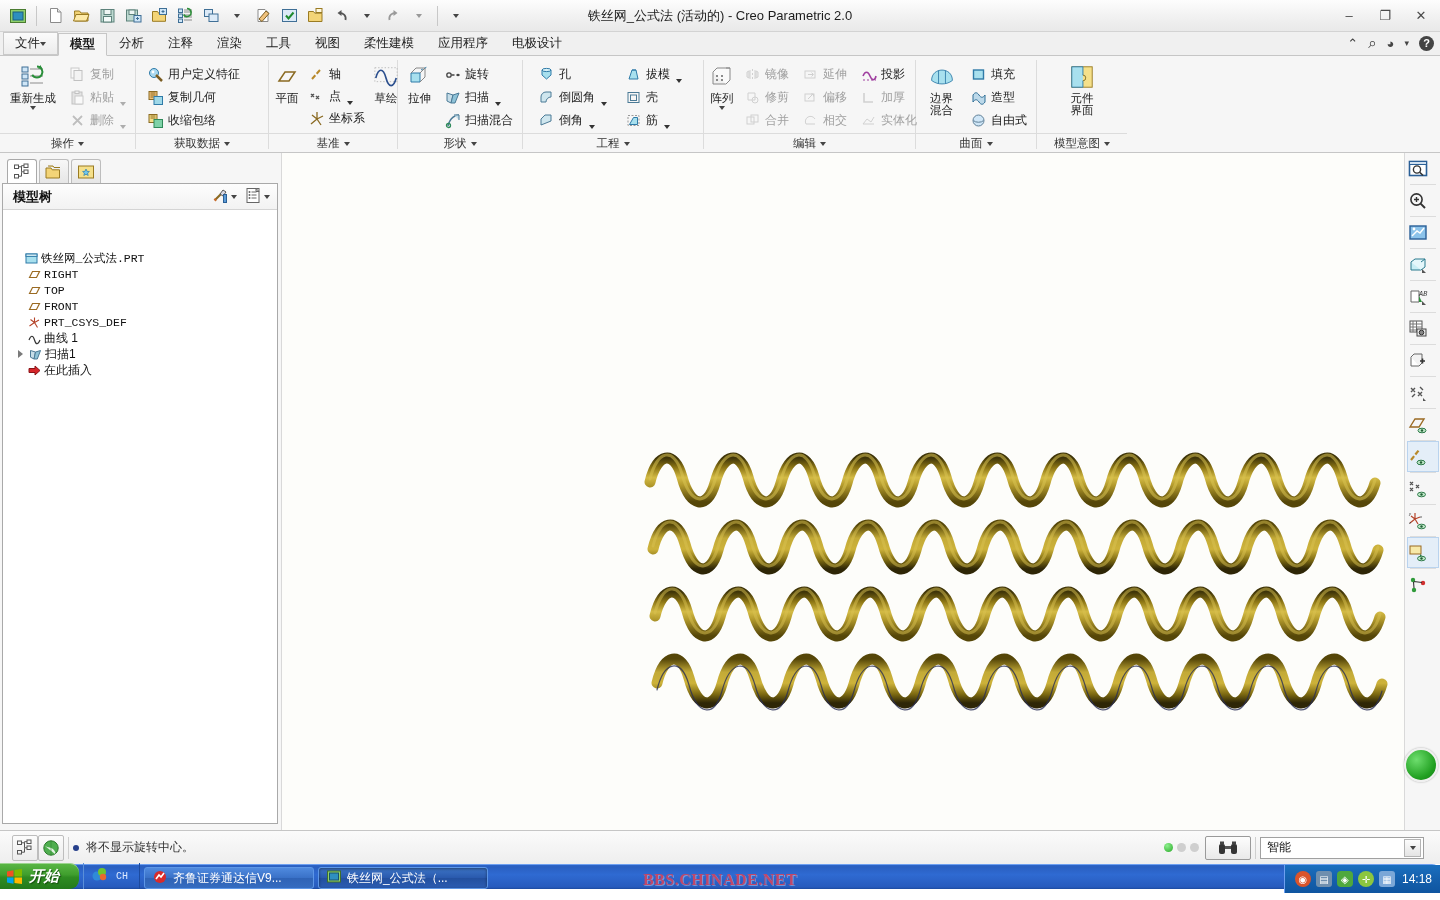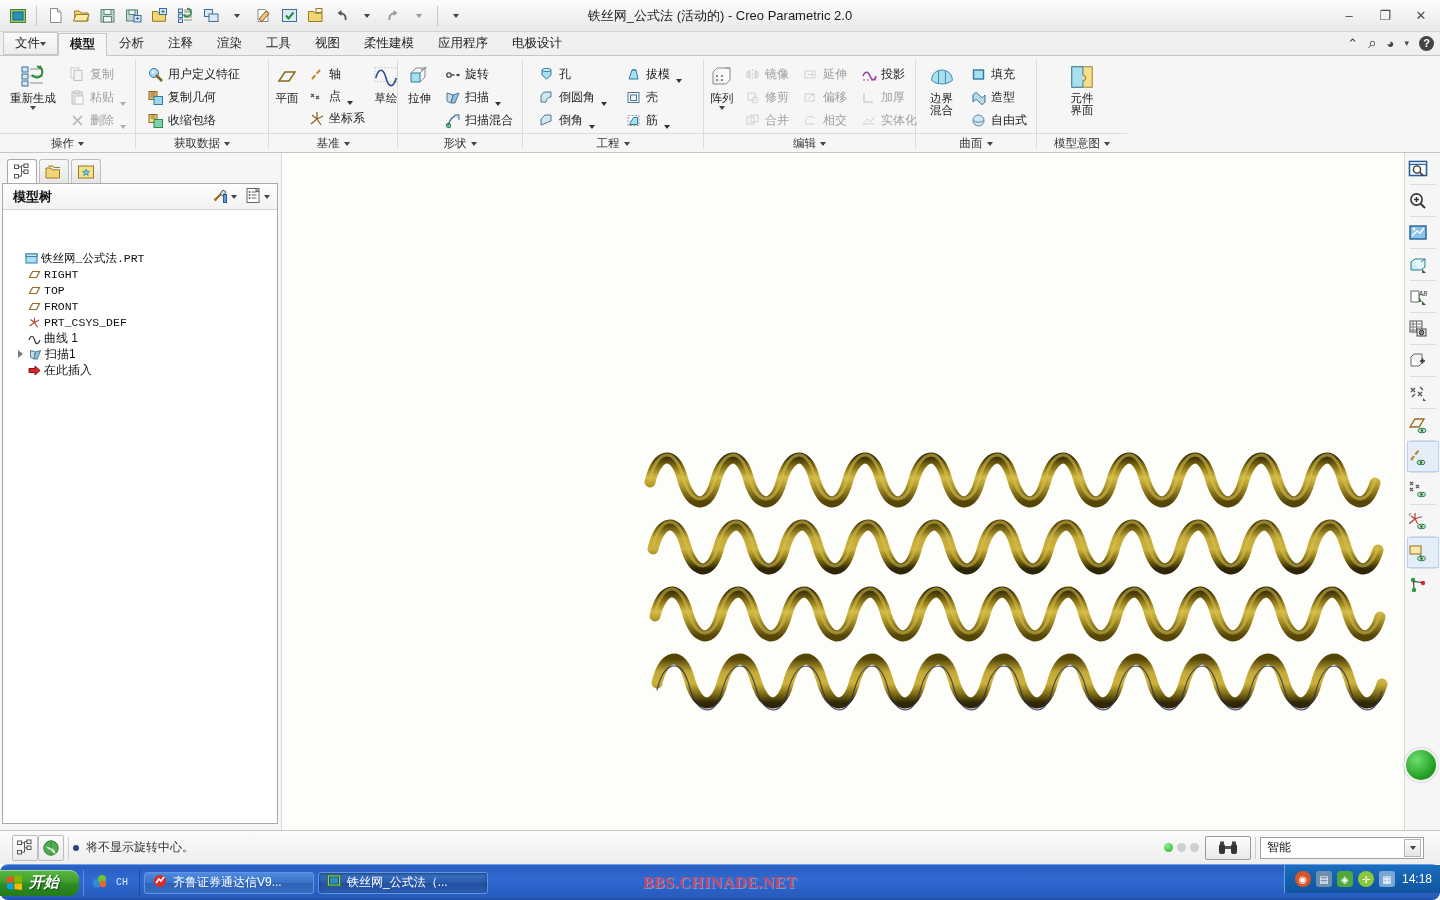--- a/index.html
+++ b/index.html
@@ -154,23 +154,23 @@
   .selbox{
     width:164px;height:22px;border:1px solid #a0a0a0;background:#ffffff;
     display:flex;align-items:center;justify-content:space-between;padding:0 2px 0 6px;
     font-size:12px;color:#111;margin-right:4px;
   }
   .selbtn{ width:17px;height:18px;background:linear-gradient(#fcfcfc,#e4e4e4);border:1px solid #b4b4b4;
            display:flex;align-items:center;justify-content:center;}
 
   
   .taskbar{
-    width:1440px;height:36px;
+    width:1440px;height:25px;
     background:linear-gradient(#2d64c8 0%,#2a5fc0 8%,#2f6ad2 40%,#275bbd 92%,#1c4a9e 100%);
-    border-top:1px solid #6d9ff0;display:flex;align-items:center;position:relative;border-radius:8px;
+    border-top:1px solid #6d9ff0;display:flex;align-items:flex-end;position:relative;border-radius:8px;
   }
   .startbtn{
     height:26px;padding:0 20px 0 6px;margin-left:0;
     background:linear-gradient(#5bb846 0%,#3f9e2d 45%,#2f8c22 55%,#247a1b 100%);
     border-radius:0 9px 9px 0;display:flex;align-items:center;gap:6px;
     box-shadow:inset 0 1px 0 rgba(255,255,255,.4);
   }
   .startbtn .st{ font-style:italic;font-weight:bold;font-size:15px;color:#fff;text-shadow:1px 1px 1px #14500d;}
   .qlaunch{ display:flex;align-items:center;gap:4px;padding:0 7px;height:26px;
             border-left:1px solid #5a8fd8;border-right:1px solid #1c4a9e;margin-left:4px;}

